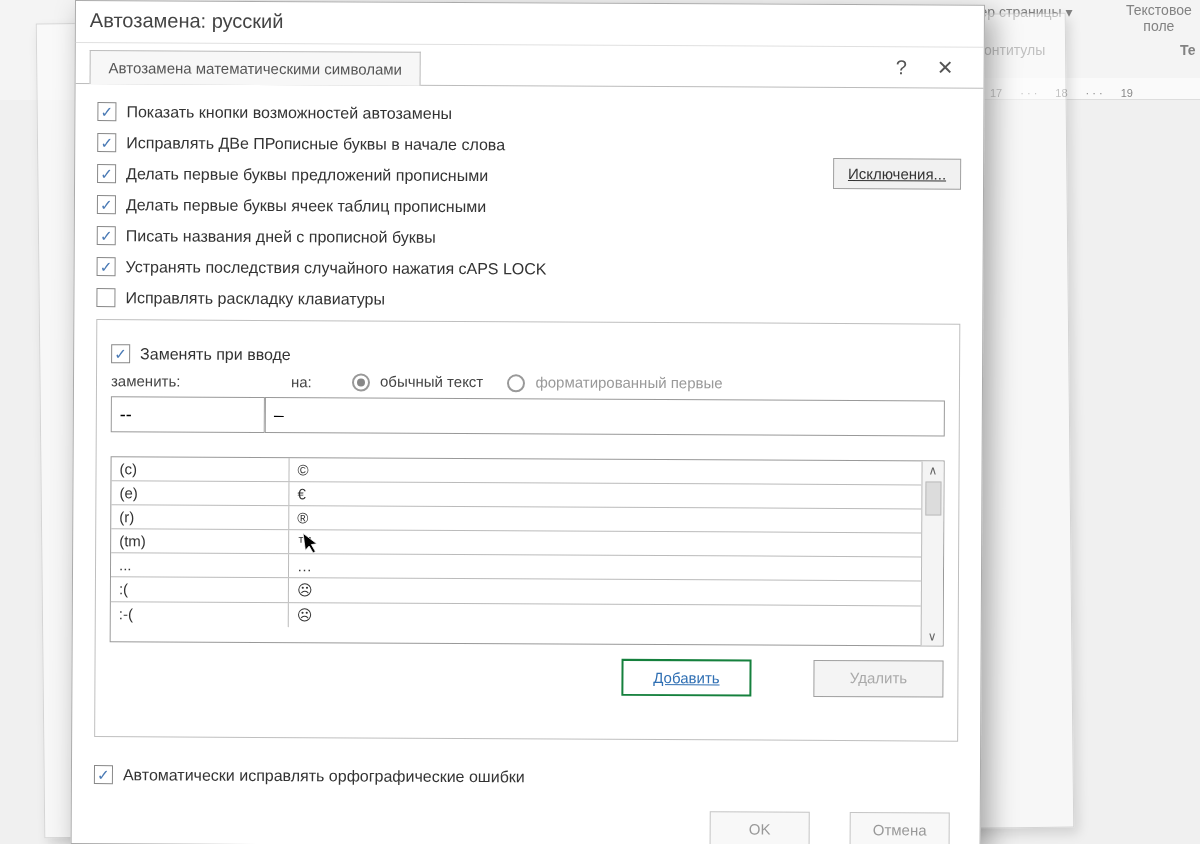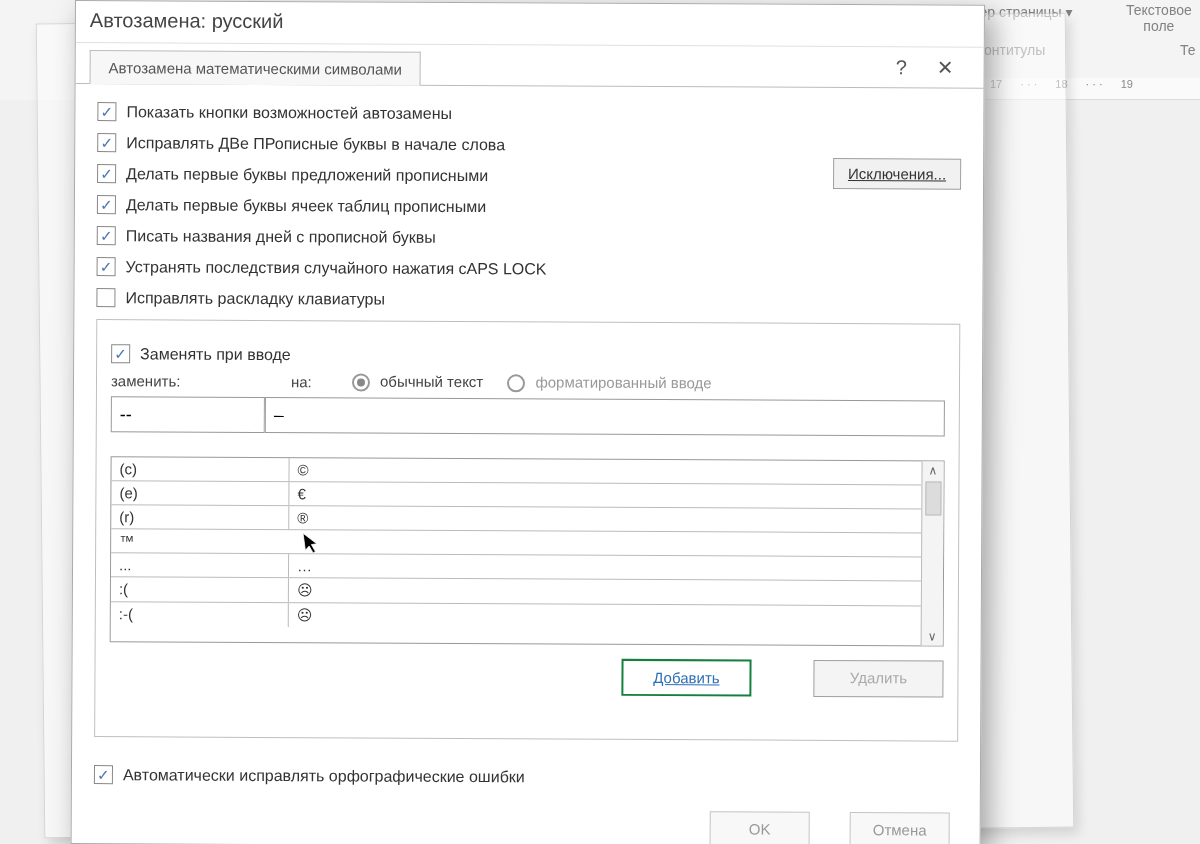--- a/index.html
+++ b/index.html
@@ -18,21 +18,21 @@
     opacity: 0.9;
   }
   .ribbon-bg .item { position: absolute; }
   .doc-bg {
     position: absolute; top: 100px; left: 0; right: 0; bottom: 0;
     background: #f0f0f0;
   }
   .ruler {
     position: absolute; top: 78px; right: 0; height: 22px; width: 220px;
     background: #fafafa; color: #888; font-size: 11px;
-    display: flex; align-items: flex-start; gap: 18px; padding-left: 10px;
+    display: flex; align-items: flex-end; gap: 18px; padding-left: 10px;
     border-bottom: 1px solid #ddd;
   }
   .ruler span { white-space: nowrap; }
 
   
   .shadow-layer {
     position: absolute; background: #fff; border: 1px solid #bbb;
     box-shadow: 4px 6px 12px rgba(0,0,0,0.25);
   }
   .shadow1 { top: 18px; left: 40px; width: 1030px; height: 815px; transform: rotate(-0.6deg); opacity: 0.5; }
@@ -224,21 +224,21 @@
   <div class="item" style="top:8px; left:430px;">Мультимедиа</div>
   <div class="item" style="top:28px; left:650px;">Ссылки</div>
   <div class="item" style="top:36px; left:810px;">Примечания</div>
   <div class="item" style="top:4px; left:930px;">
     <span style="border:1px solid #aaa; padding:0 3px; font-size:11px; margin-right:4px;">#</span>
     <span>Номер страницы</span> ▾
   </div>
   <div class="item" style="top:2px; left:1126px; white-space:pre; text-align:center;">Текстовое
 поле</div>
   <div class="item" style="top:42px; left:960px;">Колонтитулы</div>
-  <div class="item" style="top:42px; left:1180px;">Те</div>
+  <div class="item" style="top:42px; left:1180px;font-weight:bold;">Те</div>
 </div>
 <div class="ruler">
   <span>17</span>· · ·<span>18</span>· · ·<span>19</span>
 </div>
 <div class="doc-bg"></div>
 
 <div class="shadow-layer shadow1"></div>
 
 <div class="dialog">
   <div class="dlg-title">Автозамена: русский</div>
@@ -292,21 +292,21 @@
       <div class="label-row">
         <span class="lbl-replace">заменить:</span>
         <span>на:</span>
         <span class="radio-set">
           <span>
             <span class="radio-mock selected"></span>
             <span>обычный текст</span>
           </span>
           <span style="color:#999;">
             <span class="radio-mock"></span>
-            <span>форматированный вводе</span>
+            <span>форматированный первые</span>
           </span>
         </span>
       </div>
 
       <div class="input-pair">
         <input class="inp-from" value="--" style="">
         <input class="inp-to" value="–" style="">
       </div>
 
       <div class="list-table">
@@ -317,20 +317,21 @@
           </div>
           <div class="list-row">
             <div class="c1">(e)</div>
             <div class="c2">€</div>
           </div>
           <div class="list-row">
             <div class="c1">(r)</div>
             <div class="c2">®</div>
           </div>
           <div class="list-row">
+            <div class="c1">(tm)</div>
             <div class="c2">™</div>
           </div>
           <div class="list-row">
             <div class="c1">...</div>
             <div class="c2">…</div>
           </div>
           <div class="list-row">
             <div class="c1">:(</div>
             <div class="c2">☹</div>
           </div>

